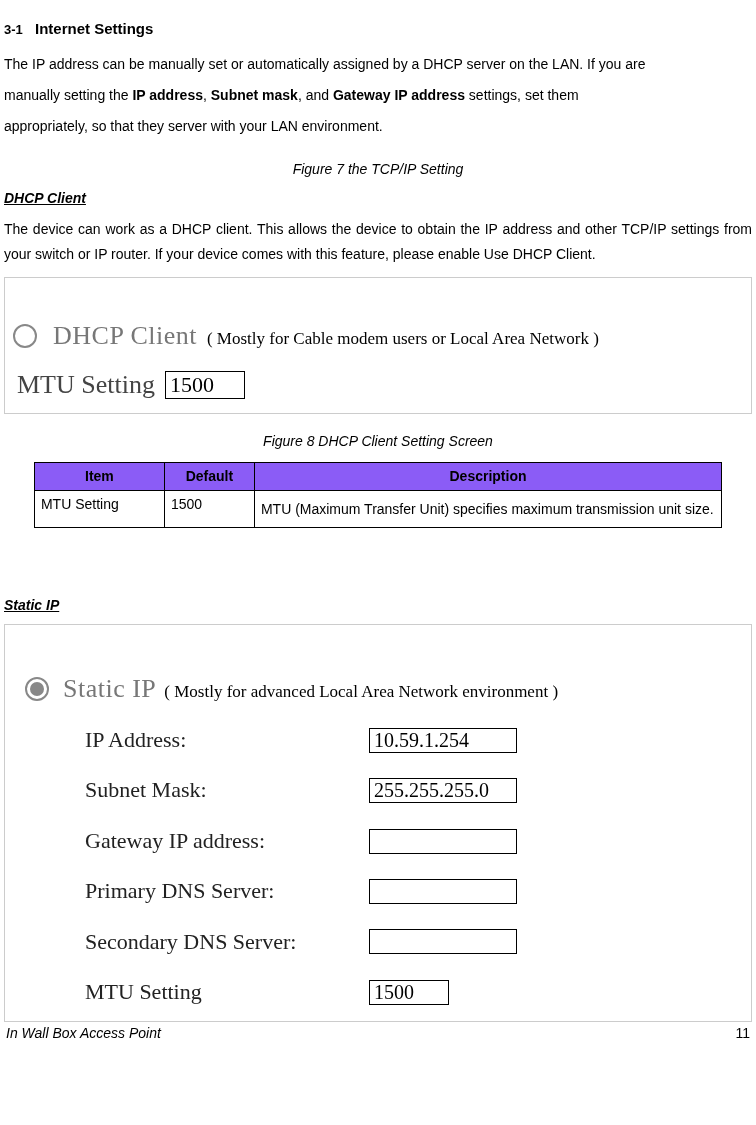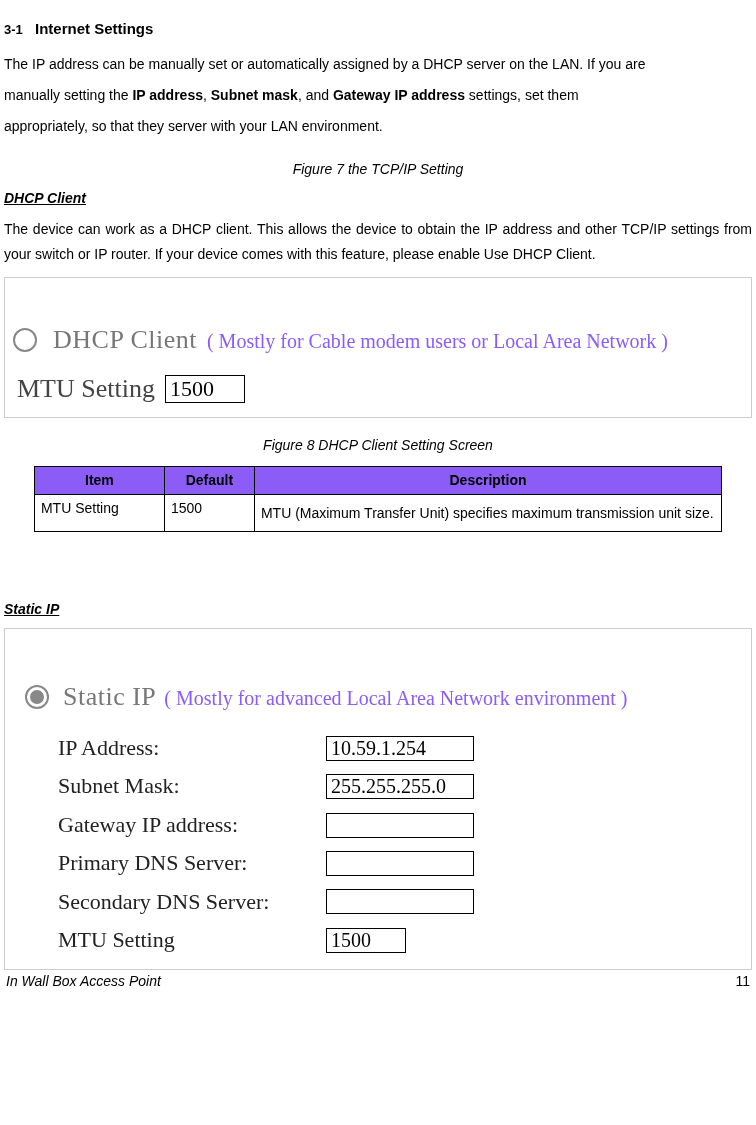--- a/index.html
+++ b/index.html
@@ -78,22 +78,22 @@
     }
     .screenshot-title {
       font-family: "Times New Roman", serif;
       font-size: 26px;
       color: #777;
       font-weight: normal;
       letter-spacing: 0.5px;
     }
     .screenshot-hint {
       font-family: "Times New Roman", serif;
-      font-size: 20px;
-      color: #8b5cf6;
+      font-size: 17px;
+      color: #000000;
       margin-top: 39px;
     }
     .mtu-row {
       display: flex;
       align-items: center;
       gap: 10px;
       margin-top: 12px;
       margin-left: 4px;
     }
     .mtu-label {
@@ -136,22 +136,23 @@
       display: flex;
       align-items: baseline;
       gap: 8px;
       margin-bottom: 20px;
     }
     .static-grid {
       display: grid;
       grid-template-columns: 260px 180px;
       row-gap: 12px;
       column-gap: 8px;
-      margin-left: 33px;
+      margin-left: 60px;
       align-items: center;
+      gap: 24px;
     }
     .static-label {
       font-family: "Times New Roman", serif;
       font-size: 22px;
       color: #222;
       line-height: 1.2;
     }
     .static-input {
       font-family: "Times New Roman", serif;
       font-size: 20px;

